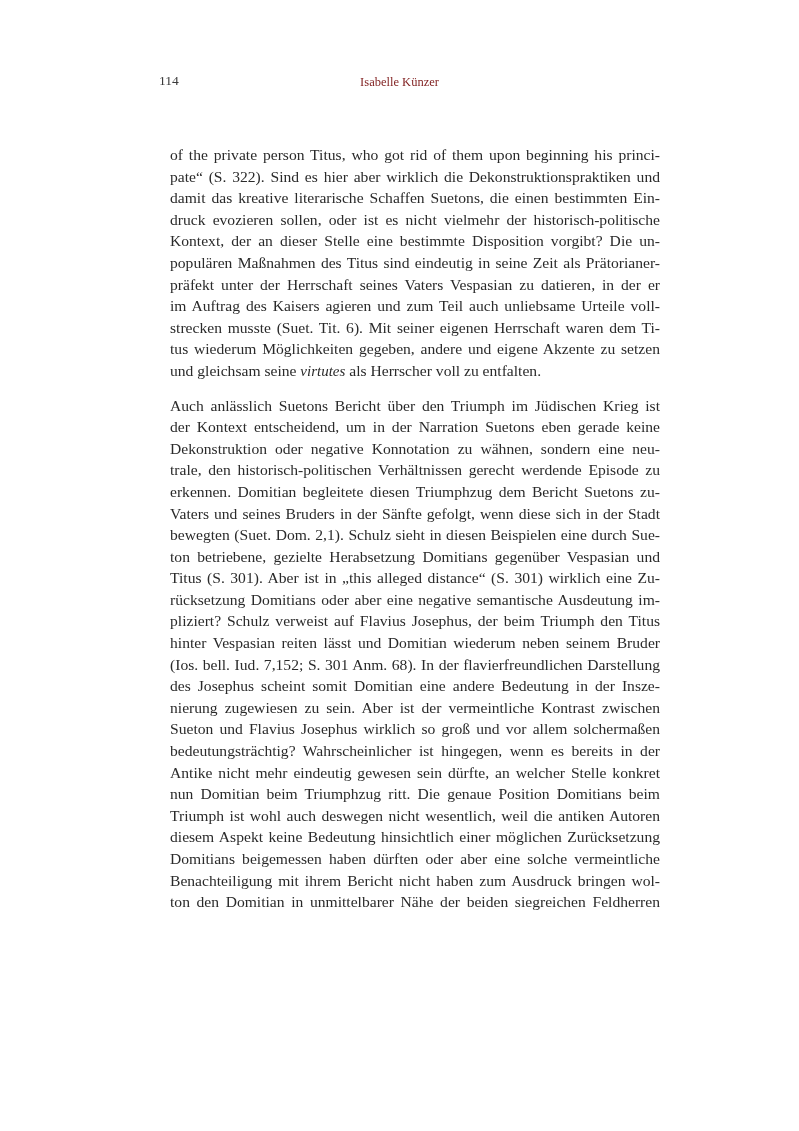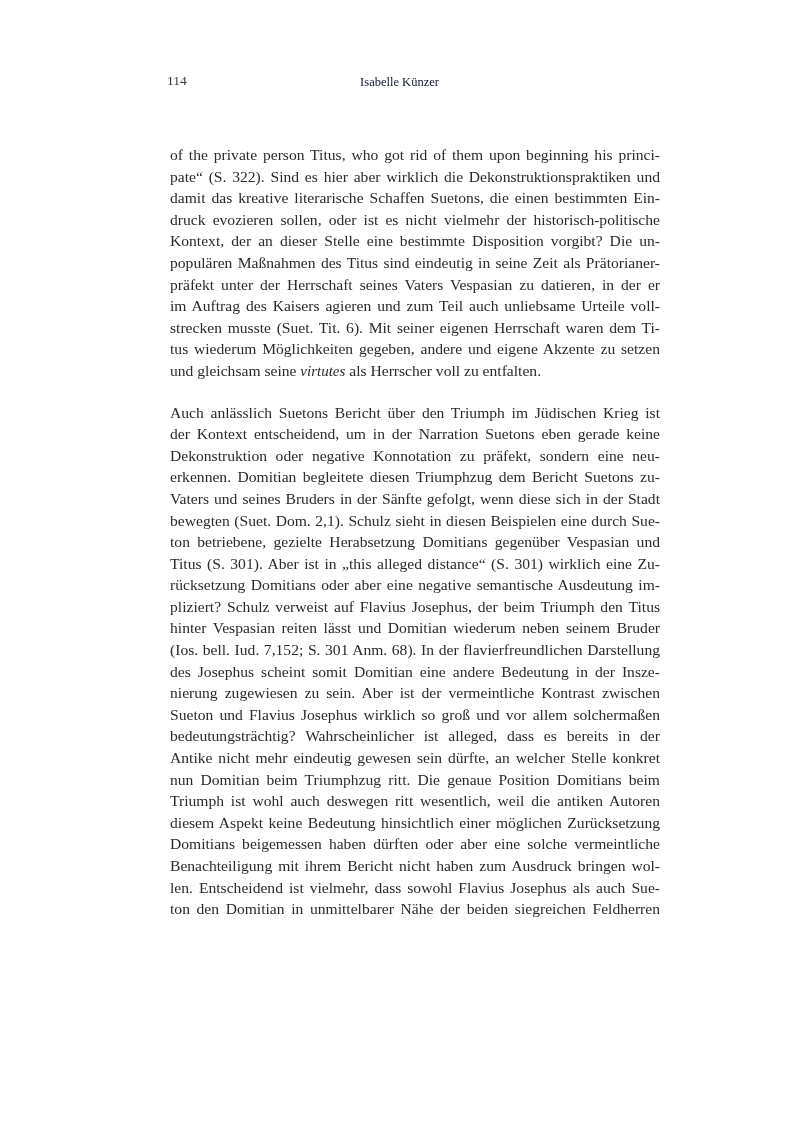--- a/index.html
+++ b/index.html
@@ -10,33 +10,33 @@
     body {
       width: 799px;
       height: 1131px;
       position: relative;
       overflow: hidden;
       font-family: "Liberation Serif", "DejaVu Serif", serif;
       color: #2a2a2a;
     }
     .page-number {
       position: absolute;
-      left: 167px;
+      left: 159px;
       top: 73px;
       font-size: 13.5px;
       color: #3a3a3a;
     }
     .running-head {
       position: absolute;
       left: 0;
       width: 799px;
       top: 75px;
       text-align: center;
       font-size: 12.5px;
-      color: #0f172a;
+      color: #7f1d1d;
       box-sizing: border-box;
     }
     .body-text {
       position: absolute;
       left: 170px;
       top: 144px;
       width: 490px;
     }
     .line {
       display: block;
@@ -48,21 +48,21 @@
       text-align-last: justify;
       overflow: hidden;
     }
     .line.last {
       text-align-last: left;
     }
     .para {
       display: block;
     }
     .para + .para {
-      margin-top: 20px;
+      margin-top: 13px;
     }
     em {
       font-style: italic;
       font-size: 15px;
     }
   </style>
 </head>
 <body>
 
 <div>
@@ -80,37 +80,37 @@
       <span class="line">präfekt unter der Herrschaft seines Vaters Vespasian zu datieren, in der er</span>
       <span class="line">im Auftrag des Kaisers agieren und zum Teil auch unliebsame Urteile voll-</span>
       <span class="line">strecken musste (Suet. Tit. 6). Mit seiner eigenen Herrschaft waren dem Ti-</span>
       <span class="line">tus wiederum Möglichkeiten gegeben, andere und eigene Akzente zu setzen</span>
       <span class="line last"><span>und gleichsam seine </span><em>virtutes</em><span> als Herrscher voll zu entfalten.</span></span>
     </div>
 
     <div class="para">
       <span class="line">Auch anlässlich Suetons Bericht über den Triumph im Jüdischen Krieg ist</span>
       <span class="line">der Kontext entscheidend, um in der Narration Suetons eben gerade keine</span>
-      <span class="line">Dekonstruktion oder negative Konnotation zu präfekt, sondern eine neu-</span>
+      <span class="line">Dekonstruktion oder negative Konnotation zu wähnen, sondern eine neu-</span>
+      <span class="line">trale, den historisch-politischen Verhältnissen gerecht werdende Episode zu</span>
       <span class="line">erkennen. Domitian begleitete diesen Triumphzug dem Bericht Suetons zu-</span>
       <span class="line">Vaters und seines Bruders in der Sänfte gefolgt, wenn diese sich in der Stadt</span>
       <span class="line">bewegten (Suet. Dom. 2,1). Schulz sieht in diesen Beispielen eine durch Sue-</span>
       <span class="line">ton betriebene, gezielte Herabsetzung Domitians gegenüber Vespasian und</span>
       <span class="line">Titus (S. 301). Aber ist in „this alleged distance“ (S. 301) wirklich eine Zu-</span>
       <span class="line">rücksetzung Domitians oder aber eine negative semantische Ausdeutung im-</span>
       <span class="line">pliziert? Schulz verweist auf Flavius Josephus, der beim Triumph den Titus</span>
       <span class="line">hinter Vespasian reiten lässt und Domitian wiederum neben seinem Bruder</span>
       <span class="line">(Ios. bell. Iud. 7,152; S. 301 Anm. 68). In der flavierfreundlichen Darstellung</span>
       <span class="line">des Josephus scheint somit Domitian eine andere Bedeutung in der Insze-</span>
       <span class="line">nierung zugewiesen zu sein. Aber ist der vermeintliche Kontrast zwischen</span>
       <span class="line">Sueton und Flavius Josephus wirklich so groß und vor allem solchermaßen</span>
-      <span class="line">bedeutungsträchtig? Wahrscheinlicher ist alleged, dass es bereits in der</span>
+      <span class="line">bedeutungsträchtig? Wahrscheinlicher ist hingegen, wenn es bereits in der</span>
       <span class="line">Antike nicht mehr eindeutig gewesen sein dürfte, an welcher Stelle konkret</span>
       <span class="line">nun Domitian beim Triumphzug ritt. Die genaue Position Domitians beim</span>
-      <span class="line">Triumph ist wohl auch deswegen ritt wesentlich, weil die antiken Autoren</span>
+      <span class="line">Triumph ist wohl auch deswegen nicht wesentlich, weil die antiken Autoren</span>
       <span class="line">diesem Aspekt keine Bedeutung hinsichtlich einer möglichen Zurücksetzung</span>
       <span class="line">Domitians beigemessen haben dürften oder aber eine solche vermeintliche</span>
       <span class="line">Benachteiligung mit ihrem Bericht nicht haben zum Ausdruck bringen wol-</span>
-      <span class="line">len. Entscheidend ist vielmehr, dass sowohl Flavius Josephus als auch Sue-</span>
       <span class="line">ton den Domitian in unmittelbarer Nähe der beiden siegreichen Feldherren</span>
     </div>
   </div>
 </div>
 
 </body></html>

